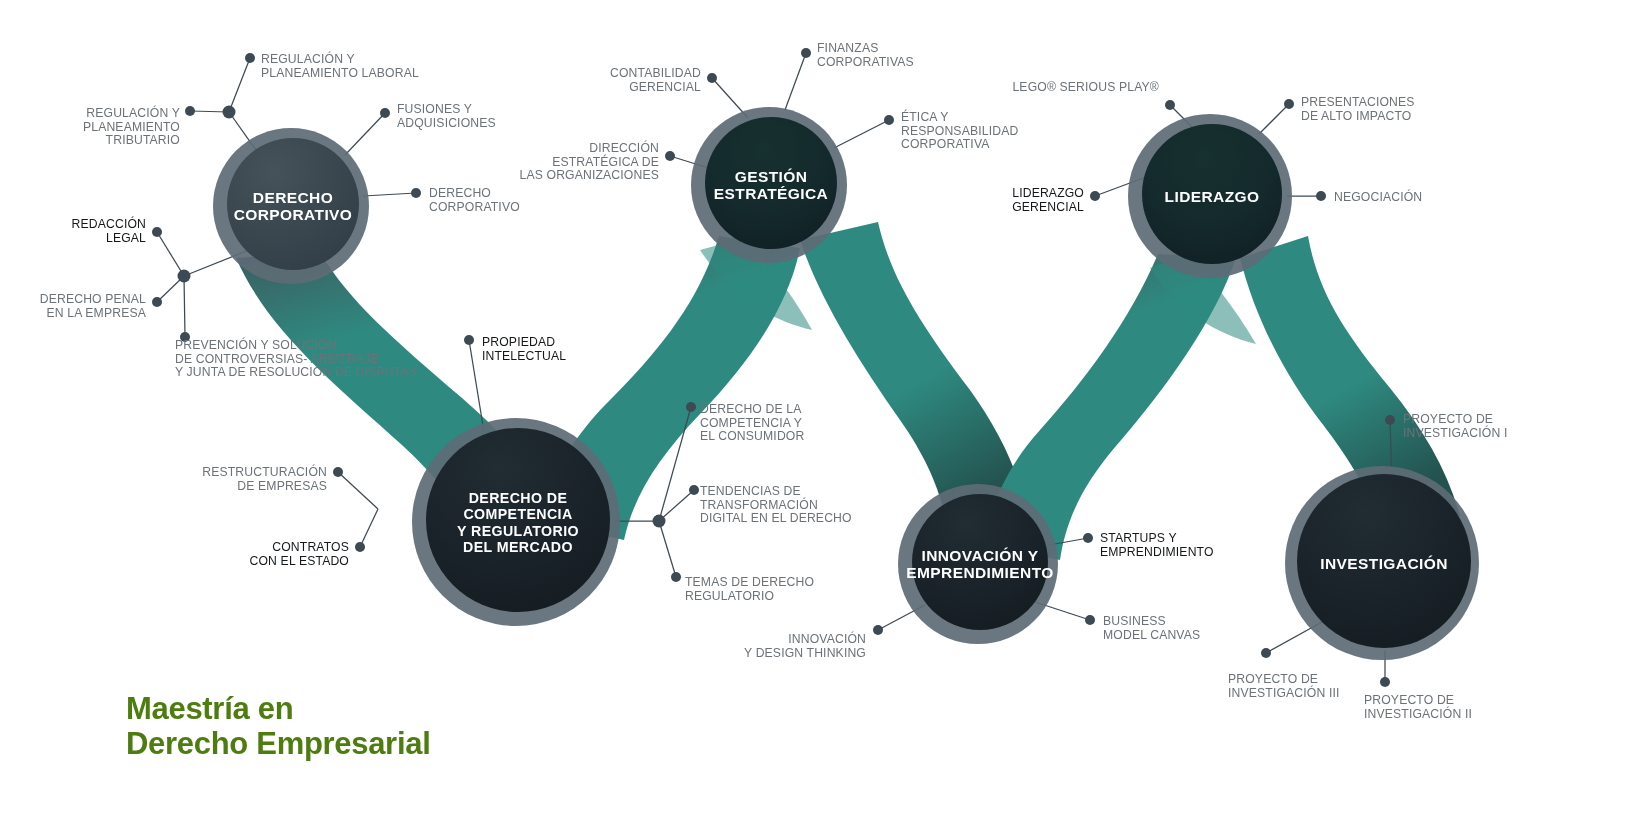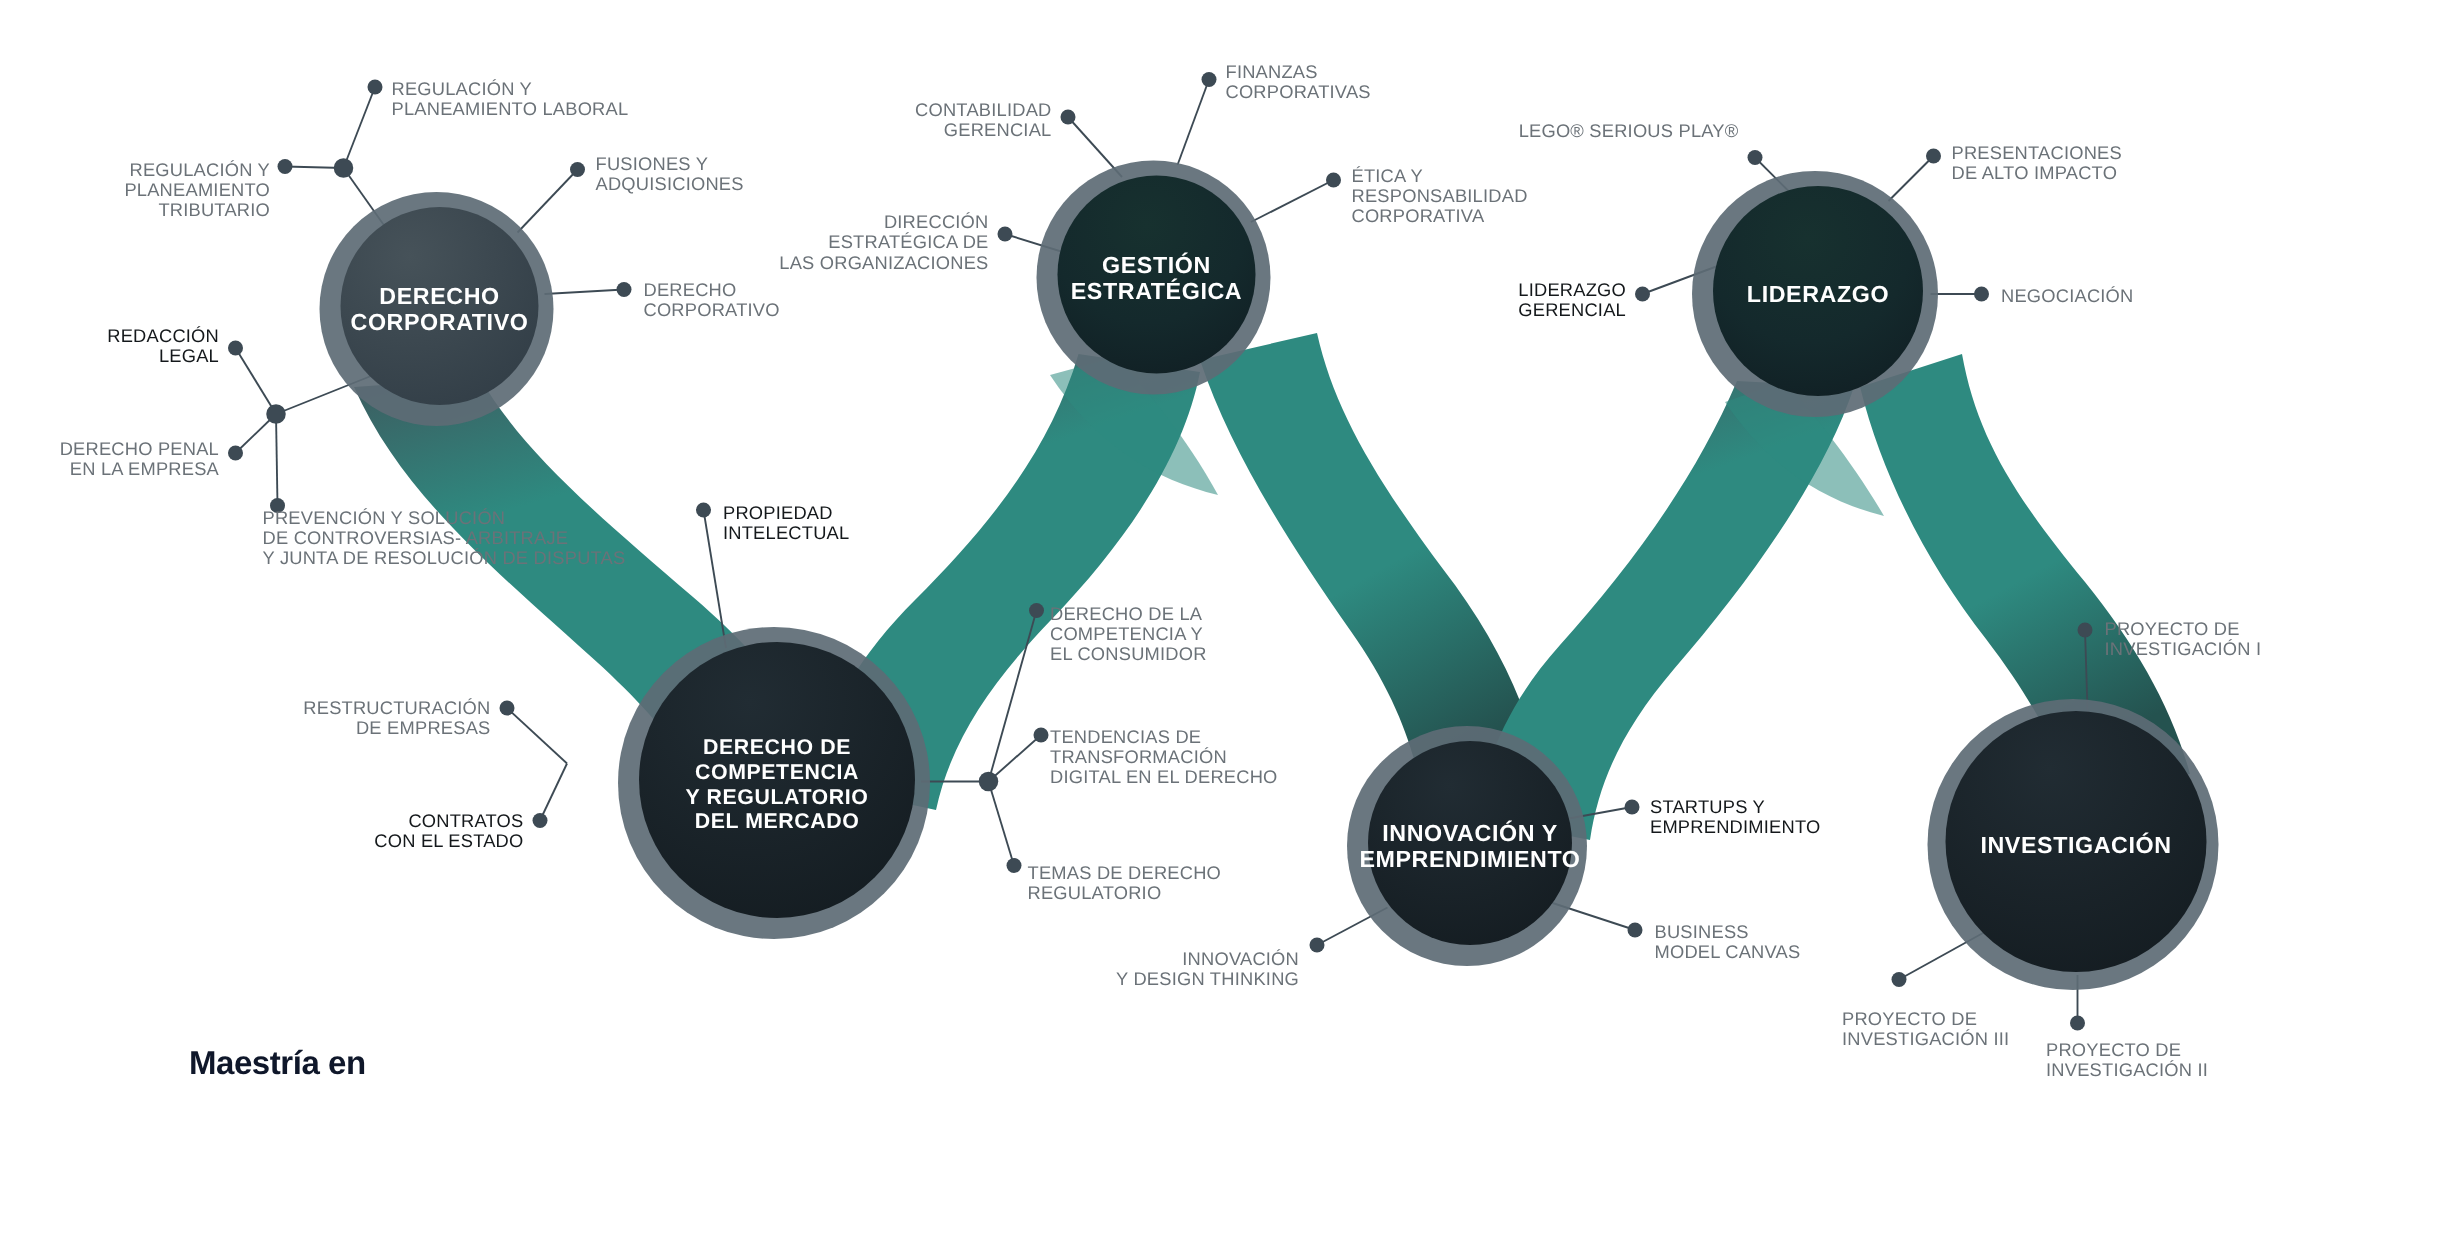--- a/index.html
+++ b/index.html
@@ -47,23 +47,23 @@
   }
   .node-title.small {
     font-size: 14.2px;
   }
   .brand-title {
     position: absolute;
     left: 126px;
     top: 691px;
     font-family: "Liberation Sans", sans-serif;
     font-weight: bold;
-    font-size: 22px;
+    font-size: 31px;
     line-height: 35px;
-    color: #0f172a;
+    color: #4d7c0f;
     letter-spacing: -0.3px;
   }
   .brand-title div { white-space: pre; }
 </style>
 </head>
 <body>
 
 <div id="stage">
 
   <svg id="diagram" viewBox="0 0 1625 825">
@@ -357,15 +357,16 @@
       </g>
     <g id="hub-group">
         <circle cx="229" cy="112" r="6.5" fill="#3d4a54"></circle>
         <circle cx="184" cy="276" r="6.5" fill="#3d4a54"></circle>
         <circle cx="659" cy="521" r="6.5" fill="#3d4a54"></circle>
       </g>
   </svg>
 
   <div class="brand-title">
     <div>Maestría en</div>
+    <div>Derecho Empresarial</div>
   </div>
 
 </div>
 
 </body></html>

